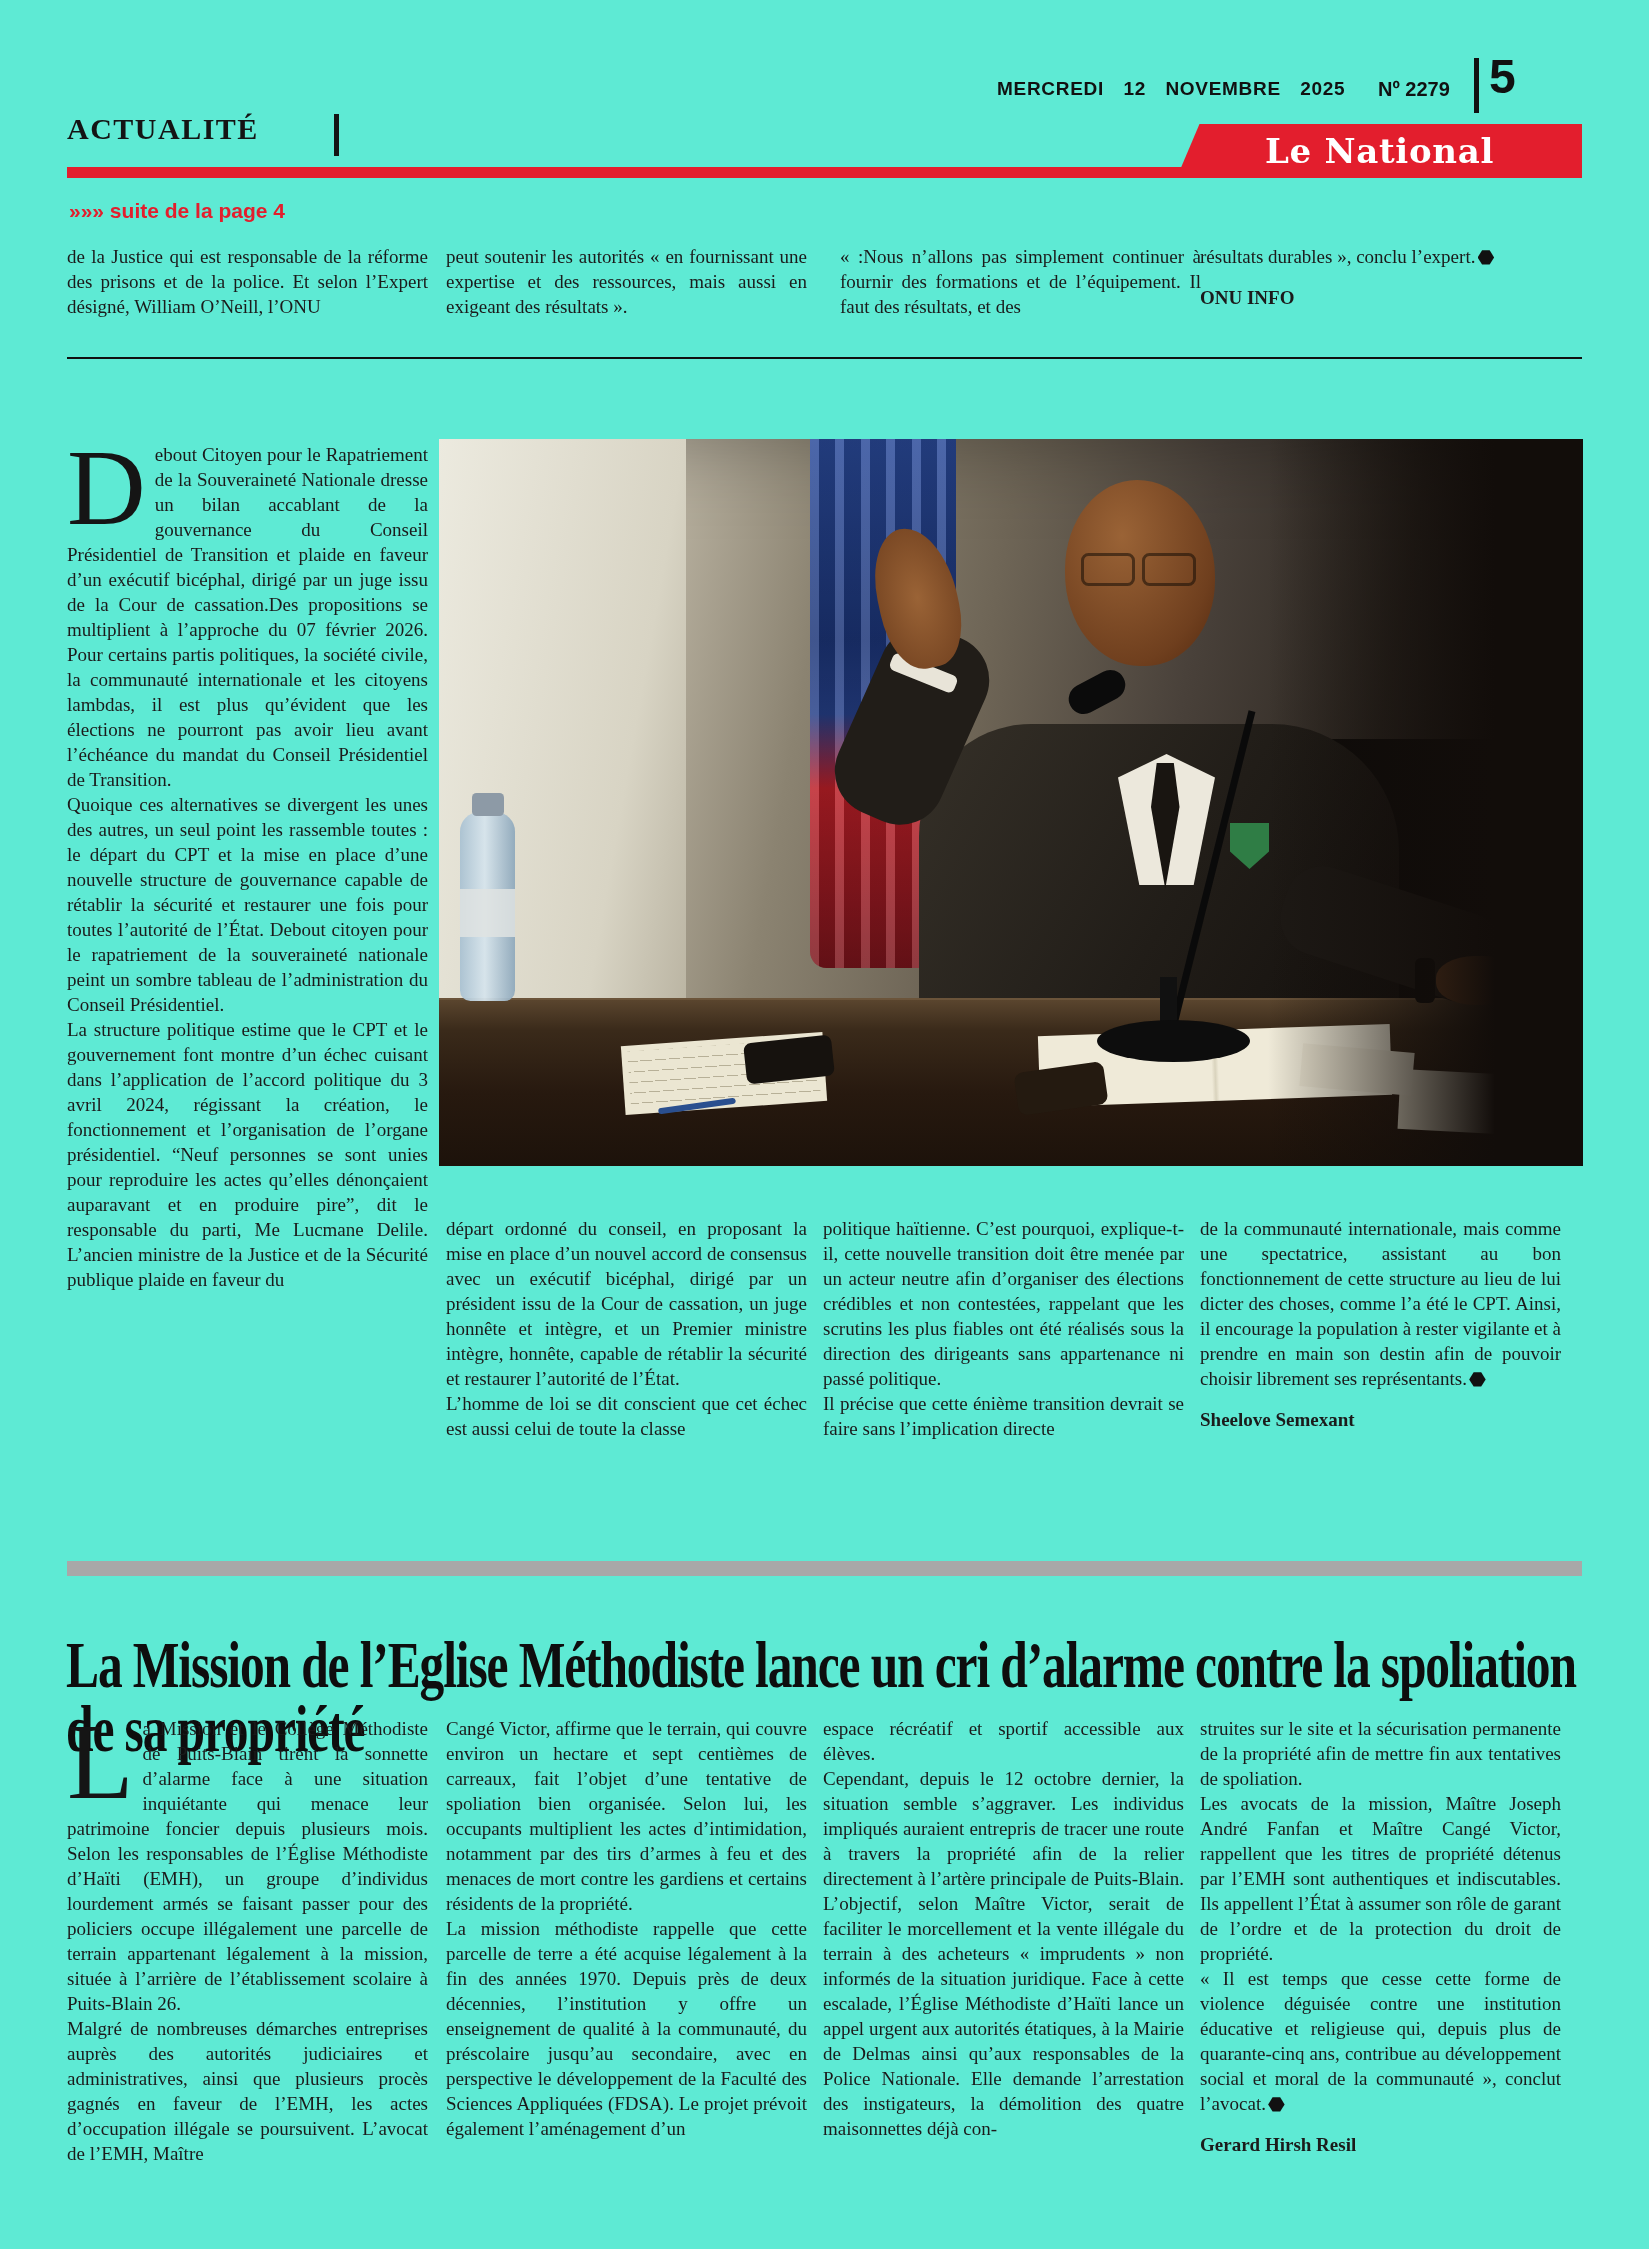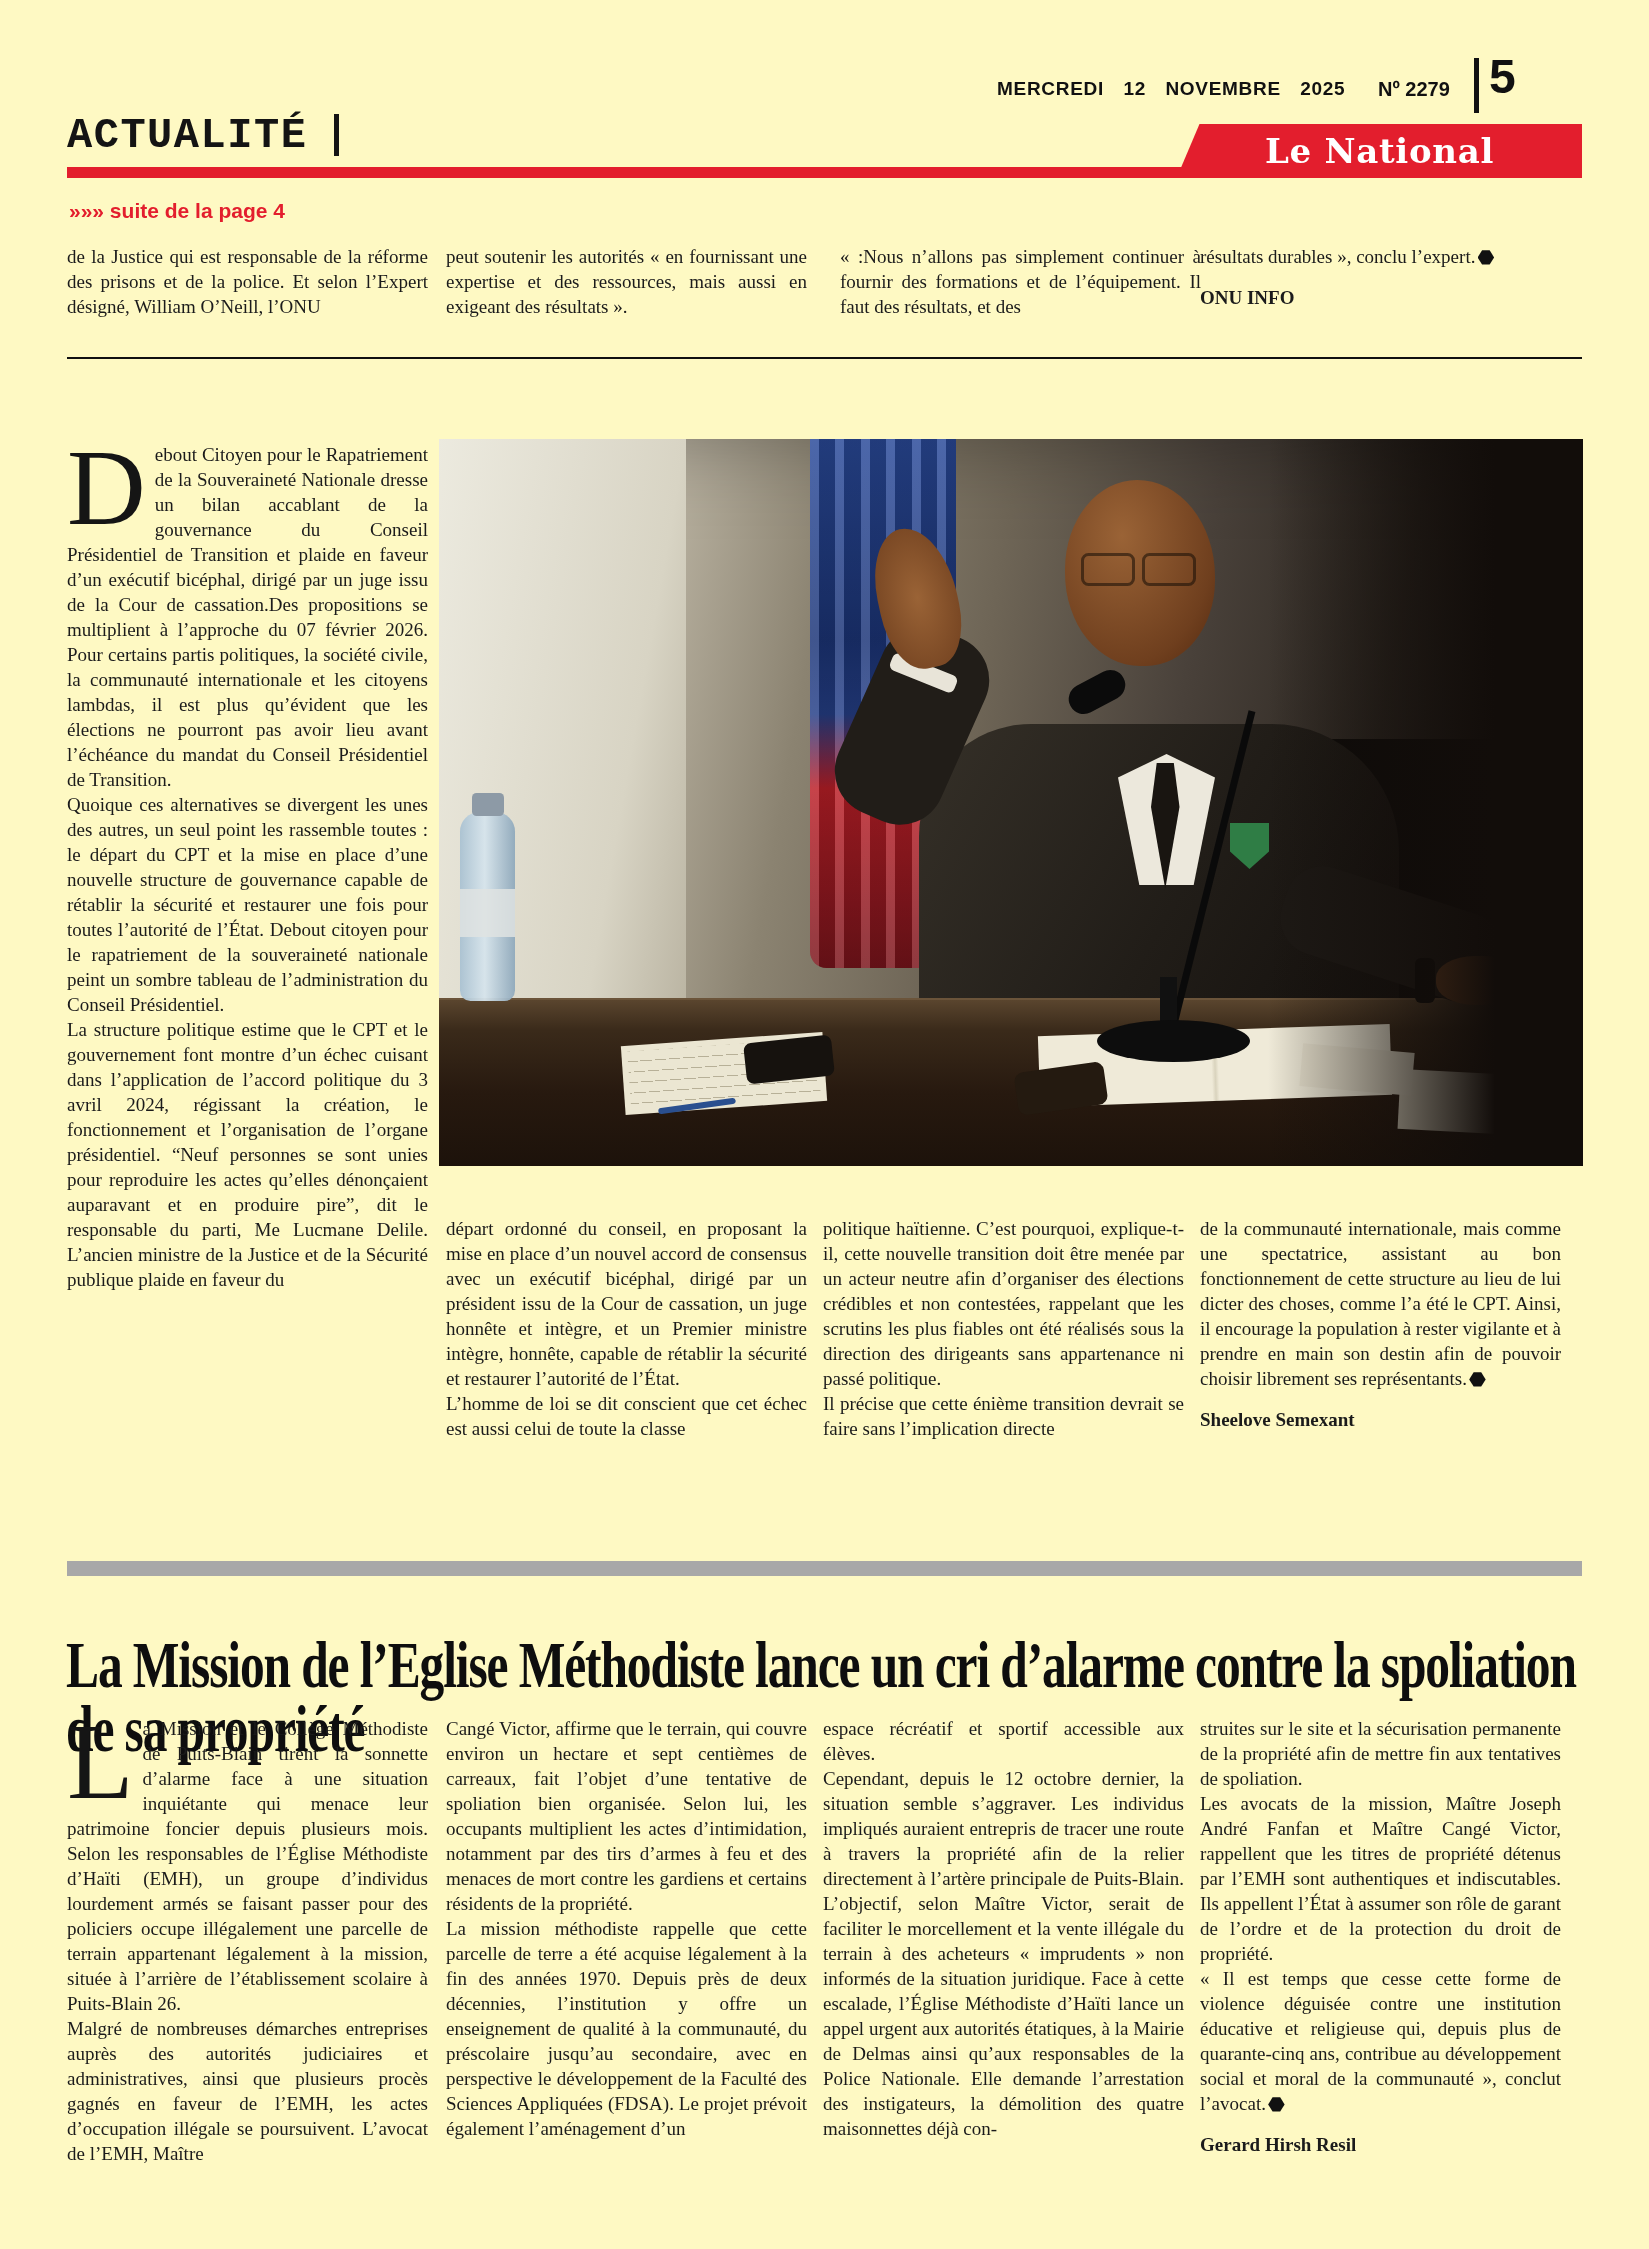--- a/index.html
+++ b/index.html
@@ -1,25 +1,25 @@
 <!DOCTYPE html>
 <html lang="fr" style="font-size:12px"><head>
 <meta charset="utf-8">
 <style>
   html,body{margin:0;padding:0;}
   body{width:1650px;height:2250px;background:#ffffff;font-family:"Liberation Serif",serif;color:#1b1b1b;position:relative;}
-  .page{position:relative;width:1650px;height:2250px;overflow:hidden;background:#fef9c3;}
+  .page{position:relative;width:1650px;height:2250px;overflow:hidden;background:#5eead4;}
   .abs{position:absolute;}
 
   
   .date-line{top:78px;left:997px;font-family:"Liberation Sans",sans-serif;font-weight:bold;font-size:19px;letter-spacing:0.7px;word-spacing:13.5px;color:#111;}
   .issue{top:78px;left:1378px;font-family:"Liberation Sans",sans-serif;font-weight:bold;font-size:20px;color:#111;}
   .page-bar{top:58px;left:1474px;width:5.2px;height:55px;background:#111;}
   .page-num{top:49px;left:1489px;font-family:"Liberation Sans",sans-serif;font-weight:bold;font-size:48px;color:#111;}
-  .section-title{top:112px;left:67px;font-family:Liberation Mono, monospace;font-weight:bold;font-size:42px;letter-spacing:1.5px;color:#141414;}
+  .section-title{top:112px;left:67px;font-family:Liberation Serif, serif;font-weight:bold;font-size:30px;letter-spacing:1.5px;color:#141414;}
   .section-sep{top:114px;left:334px;width:4.5px;height:42px;background:#141414;}
   .brand-banner{top:124px;left:1177px;width:405px;height:53px;background:#e31e2d;clip-path:polygon(22.5px 0,100% 0,100% 100%,0 100%);display:flex;align-items:center;justify-content:center;}
   .brand-banner span{font-family:"DejaVu Serif",serif;font-weight:bold;font-size:34px;color:#fff;letter-spacing:0.7px;}
   .red-rule{top:167px;left:67px;width:1515px;height:11.2px;background:#e31e2d;}
   .continuation{top:199px;left:69px;font-family:"Liberation Sans",sans-serif;font-weight:600;font-size:21px;color:#e31e2d;}
 
   
   .coltext{font-size:19px;line-height:25px;text-align:justify;white-space:pre-line;}
   .col{width:361px;}
   .byline{font-weight:bold;font-size:19px;margin-top:18px;white-space:nowrap;}

